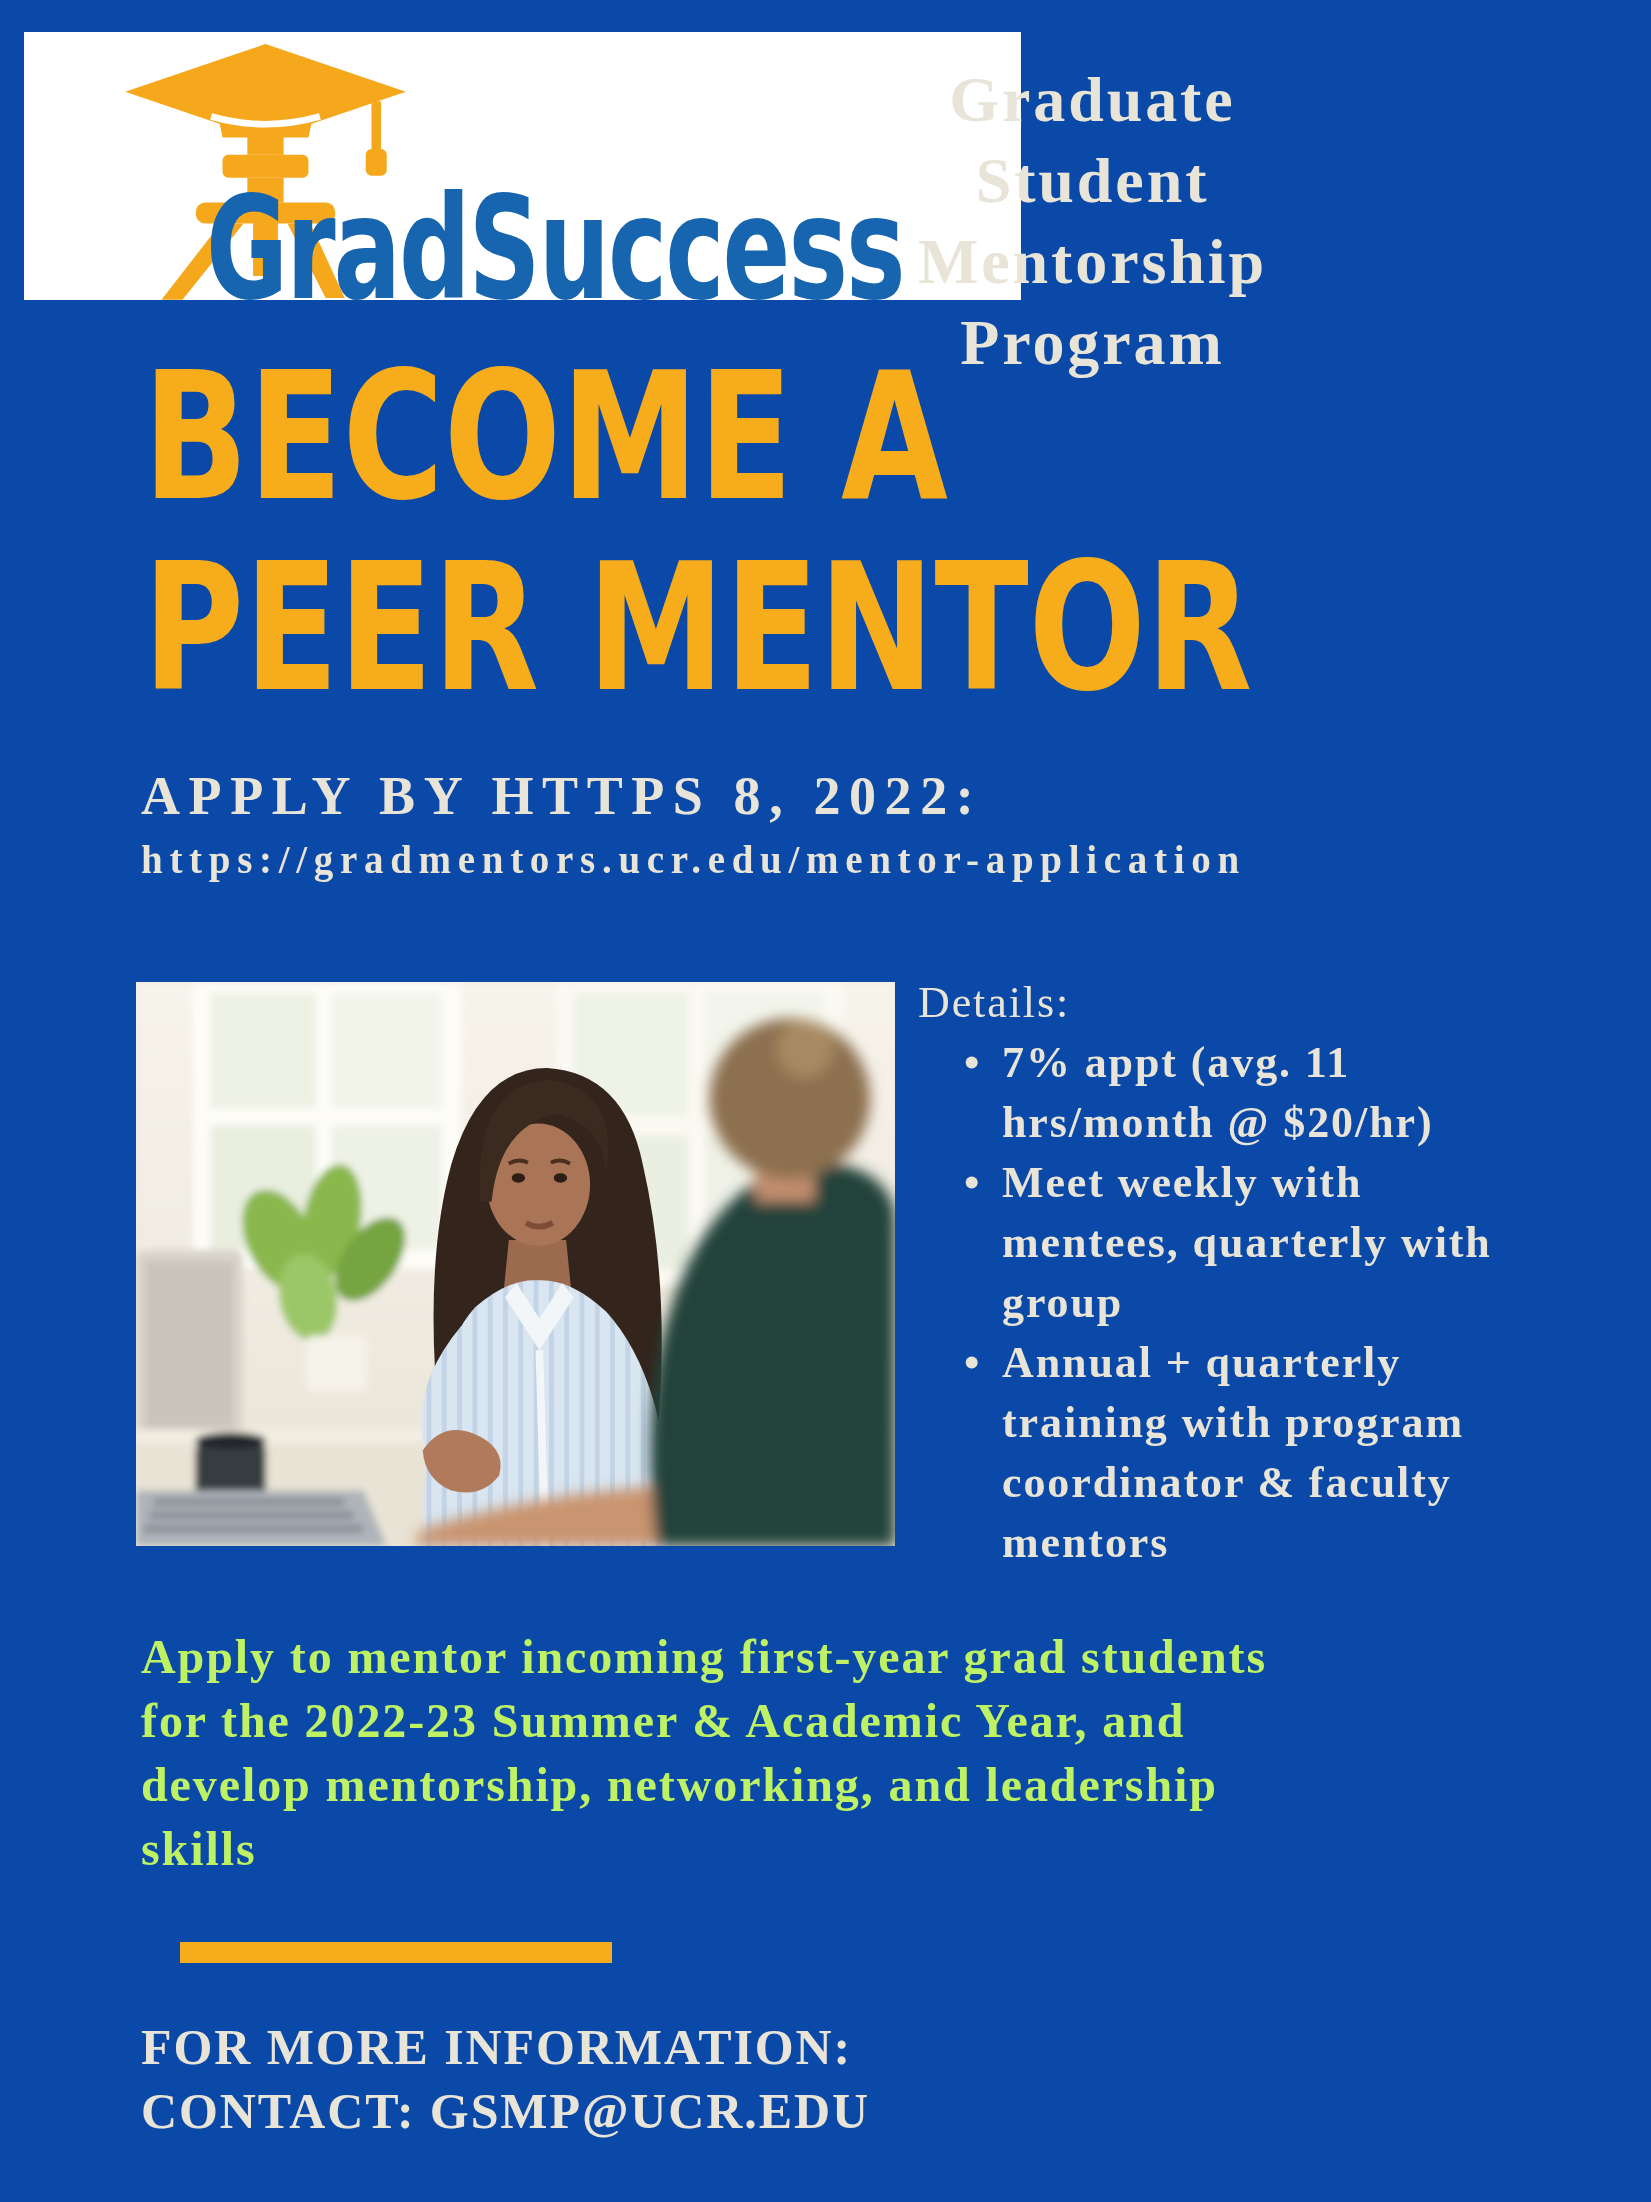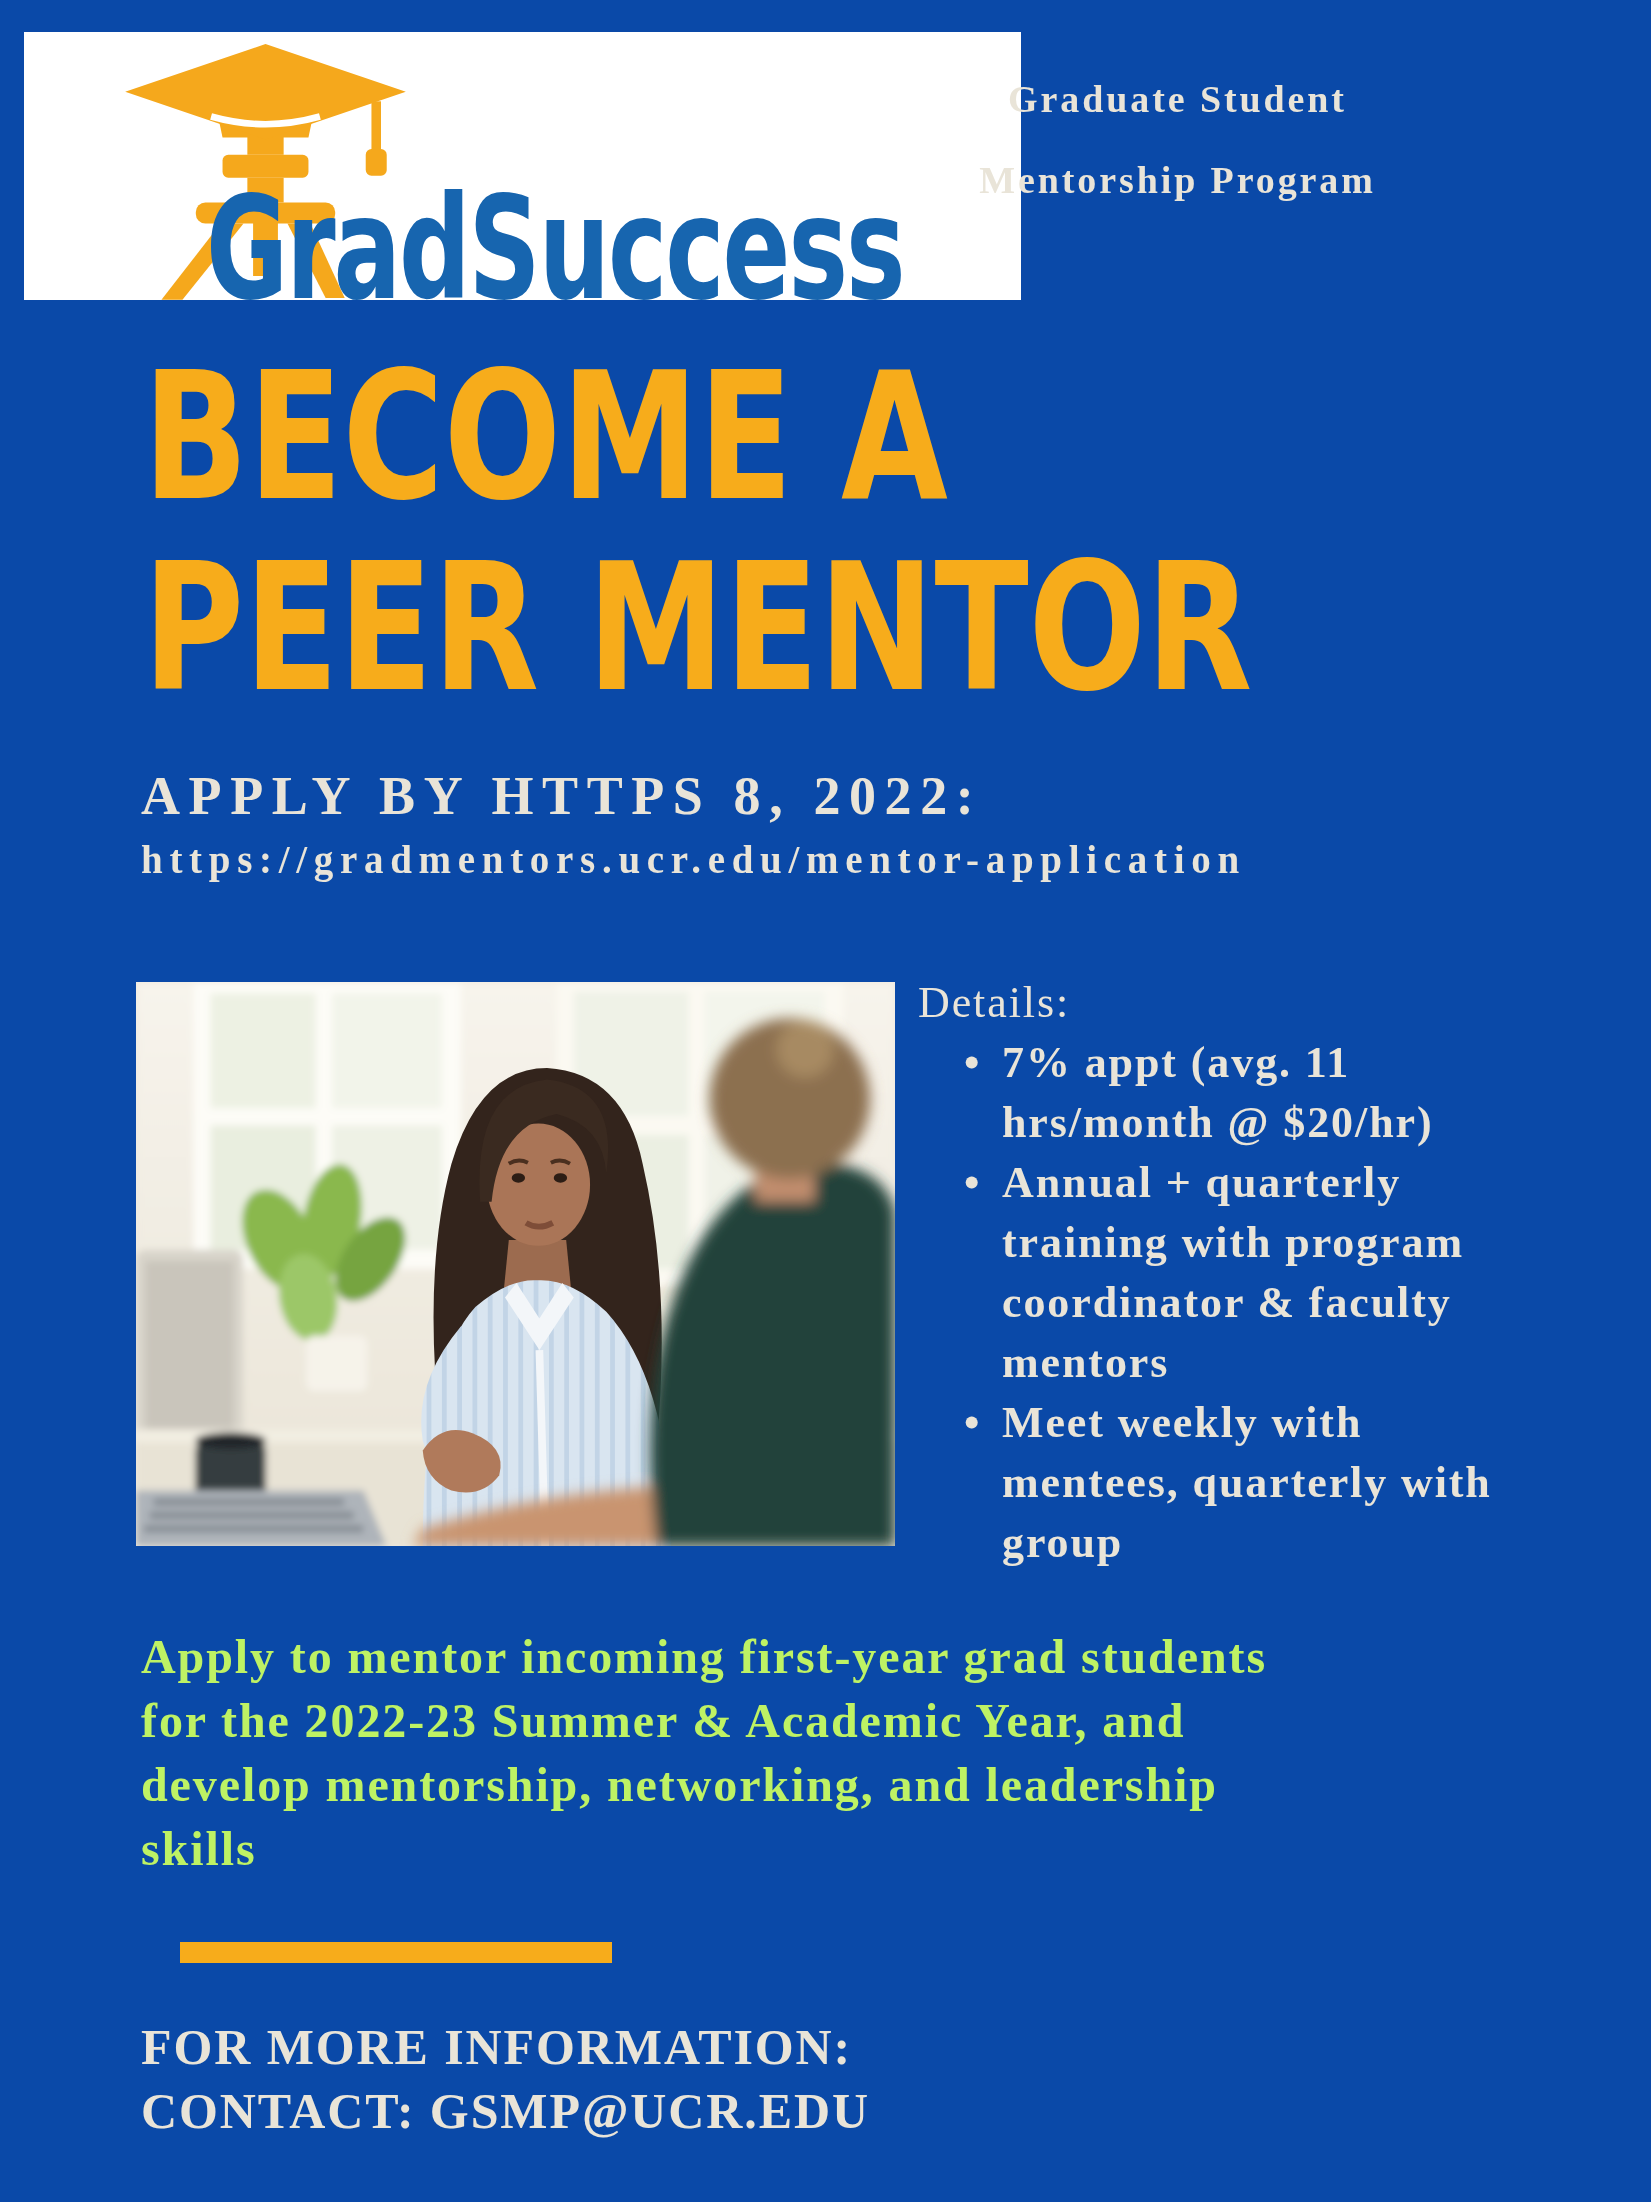--- a/index.html
+++ b/index.html
@@ -26,25 +26,25 @@
     line-height:143px;
     color:#1765AF;
     transform:scaleX(0.70);
     transform-origin:left top;
     letter-spacing:-2.9px;
     white-space:nowrap;
   }
 
   
   .program-title{
-    left:929px;top:59px;width:497px;
+    left:844px;top:59px;width:497px;
     text-align:center;
     color:#E9E4D8;
     font-weight:bold;
-    font-size:38px;
+    font-size:64px;
     line-height:81px;
     letter-spacing:2.9px;
     white-space:pre-line;
   }
 
   
   .headline{
     left:143px;top:342px;
     font-family:"DejaVu Sans", sans-serif;
     font-weight:bold;
@@ -279,27 +279,27 @@
       <circle cx="700" cy="70" r="30" fill="#a78a62"></circle>
     </g>
   </svg>
 </div>
 
 <div class="abs details">
   <div class="details-label">Details:</div>
   <ul>
     <li><span class="pre">7% appt (avg. 11
 hrs/month @ $20/hr)</span></li>
+    <li><span class="pre">Meet weekly with
+mentees, quarterly with
+group</span></li>
     <li><span class="pre">Annual + quarterly
 training with program
 coordinator &amp; faculty
 mentors</span></li>
-    <li><span class="pre">Meet weekly with
-mentees, quarterly with
-group</span></li>
   </ul>
 </div>
 
 <div class="abs description">Apply to mentor incoming first-year grad students
 for the 2022-23 Summer &amp; Academic Year, and
 develop mentorship, networking, and leadership
 skills</div>
 
 <div class="abs divider"></div>
 

